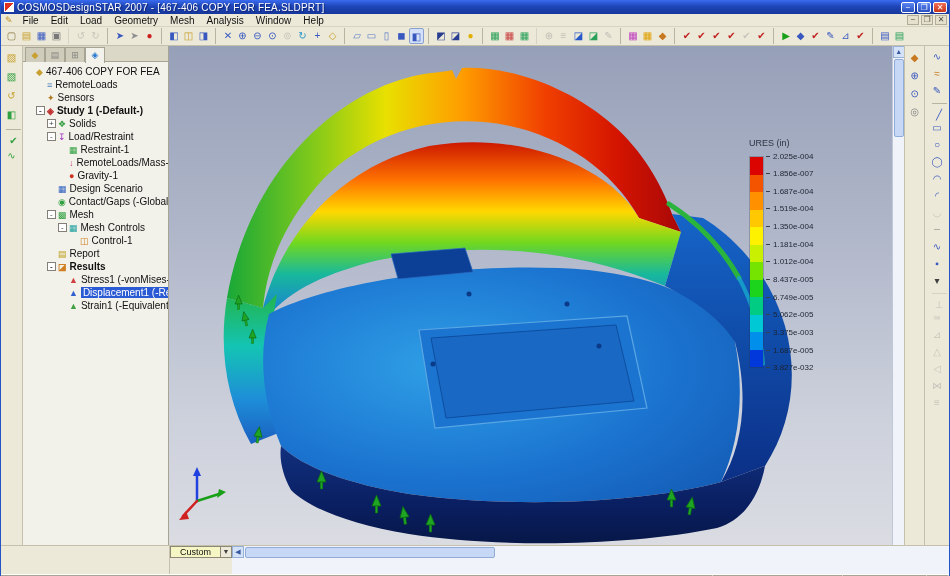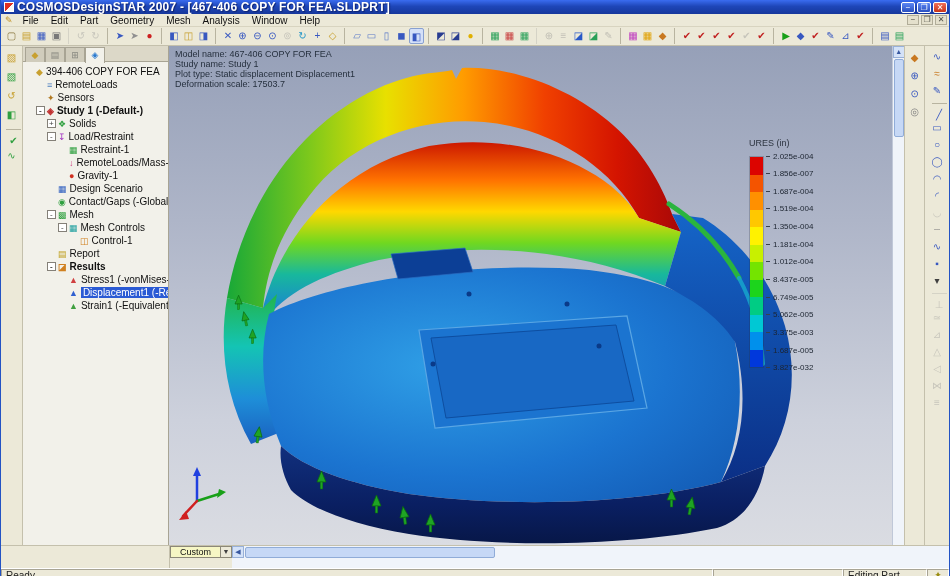--- a/index.html
+++ b/index.html
@@ -5,21 +5,21 @@
   * { box-sizing: border-box; margin: 0; padding: 0; }
   html,body { width:950px; height:576px; overflow:hidden; }
   body { font-family:"Liberation Sans",sans-serif; background:#ece9d8; position:relative; }
   #app { width:950px; height:576px; position:relative; border-left:1px solid #2353c4; border-right:1px solid #2353c4; }
 
   
   #titlebar { height:14px; background:linear-gradient(180deg,#3a6cf0 0%,#1e46b8 45%,#16379c 100%);
     display:flex; align-items:center; padding:0 2px; color:#fff; }
   #titlebar .appicon { width:10px; height:10px; margin:0 3px 0 1px;
     background:linear-gradient(135deg,#e03020 0 55%,#f8f8f8 55%); border:1px solid #fff; flex:none; }
-  #titlebar .title { font-size:12px; font-weight:bold; letter-spacing:.2px; white-space:nowrap; overflow:hidden; flex:1;
+  #titlebar .title { font-size:10px; font-weight:normal; letter-spacing:.2px; white-space:nowrap; overflow:hidden; flex:1;
     text-shadow:1px 1px 1px #10246e; }
   .winbtn { width:14px; height:11px; margin-left:2px; border:1px solid #fff; border-radius:2px;
     font-size:8px; line-height:9px; text-align:center; color:#fff; flex:none;
     background:linear-gradient(180deg,#5c86f4,#2a50c0); }
   .winbtn.close { background:linear-gradient(180deg,#f07058,#c83418); }
 
   
   #menubar { height:13px; background:#ece9d8; display:flex; align-items:center; font-size:10px;
     border-bottom:1px solid #d8d4c0; padding-left:2px; }
   #menubar .docicon { font-size:9px; color:#c09020; margin:0 4px 0 2px; }
@@ -77,21 +77,21 @@
   #vthumb { width:10px; height:78px; margin-top:1px; background:#c6d8f6; border:1px solid #90acd8; border-radius:2px; }
   #rightstrip { width:20px; background:#ece9d8; border-left:1px solid #c4c0ac; padding-top:4px;
     display:flex; flex-direction:column; align-items:center; }
   #rightstrip .tbico { margin-bottom:2px; }
   #righttools { width:25px; background:#ece9d8; border-left:1px solid #c4c0ac; padding-top:3px;
     display:flex; flex-direction:column; align-items:center; }
   #righttools .tbico { margin-bottom:1px; }
   #righttools .tbico.sep { border-left:none; border-top:1px solid #b8b4a0; margin-top:3px; padding:3px 0 0 0; width:15px; }
 
   
-  #bottomrow { height:23px; display:flex; background:#ece9d8; border-top:1px solid #c4c0ac; }
+  #bottomrow { height:29px; display:flex; background:#ece9d8; border-top:1px solid #c4c0ac; }
   #bottomrow .treegap { width:169px; border-right:1px solid #c4c0ac; }
   #combo { width:62px; height:12px; margin-top:0px; background:#f6f6c4; border:1px solid #8c8878;
     display:flex; align-items:center; }
   #combo .cval { flex:1; font-size:9px; text-align:center; color:#101010; }
   #combo .cbtn { width:11px; height:10px; background:#ece9d8; border-left:1px solid #8c8878;
     font-size:7px; line-height:9px; text-align:center; color:#404040; }
   #hscroll { flex:1; display:flex; background:#f0f4fa; }
   #hthumb { width:250px; height:11px; margin:1px 0 0 1px; background:#c6d8f6; border:1px solid #90acd8; border-radius:2px; }
   #statusbar { height:13px; background:#ece9d8; border-top:1px solid #fff; display:flex; font-size:10px; color:#202020; }
   .sseg { border:1px solid; border-color:#a8a494 #ffffff #ffffff #a8a494; height:12px; line-height:11px; padding:0 4px; }
@@ -109,21 +109,21 @@
   <div id="titlebar">
     <div class="appicon"></div>
     <div class="title">COSMOSDesignSTAR 2007 - [467-406 COPY FOR FEA.SLDPRT]</div>
     <div class="winbtn">−</div>
     <div class="winbtn">❐</div>
     <div class="winbtn close">✕</div>
   </div>
 
   <div id="menubar">
     <span class="docicon">✎</span>
-    <span><span class="mitem">File</span><span class="mitem">Edit</span><span class="mitem">Part</span><span class="mitem">Geometry</span><span class="mitem">Mesh</span><span class="mitem">Analysis</span><span class="mitem">Window</span><span class="mitem">Help</span></span>
+    <span><span class="mitem">File</span><span class="mitem">Edit</span><span class="mitem">Load</span><span class="mitem">Geometry</span><span class="mitem">Mesh</span><span class="mitem">Analysis</span><span class="mitem">Window</span><span class="mitem">Help</span></span>
     <span class="spacer"></span>
     <span class="childbtn">−</span>
     <span class="childbtn">❐</span>
     <span class="childbtn">✕</span>
   </div>
 
   <div id="toolbar">
       <span class="tbico" style="color: rgb(138, 120, 64);">▢</span>
       <span class="tbico" style="color: rgb(200, 160, 48);">▤</span>
       <span class="tbico" style="color: rgb(56, 88, 192);">▦</span>
@@ -194,21 +194,21 @@
       <div id="treetabs">
           <span class="ttab" style="color: rgb(200, 160, 48);">◆</span>
           <span class="ttab" style="color: rgb(136, 136, 128);">▤</span>
           <span class="ttab" style="color: rgb(136, 136, 128);">⊞</span>
           <span class="ttab active" style="color: rgb(42, 122, 208);">◈</span>
         </div>
       <div id="treelist">
           <div class="trow" style="padding-left: 2px;">
             <span class="noexp"></span>
             <span class="ticon" style="color: rgb(200, 160, 48);">◆</span>
-            <span class="tlabel">394-406 COPY FOR FEA</span>
+            <span class="tlabel">467-406 COPY FOR FEA</span>
           </div>
           <div class="trow" style="padding-left: 13px;">
             <span class="noexp"></span>
             <span class="ticon" style="color: rgb(80, 128, 192);">≡</span>
             <span class="tlabel">RemoteLoads</span>
           </div>
           <div class="trow" style="padding-left: 13px;">
             <span class="noexp"></span>
             <span class="ticon" style="color: rgb(176, 120, 32);">✦</span>
             <span class="tlabel">Sensors</span>
@@ -290,26 +290,20 @@
           </div>
           <div class="trow" style="padding-left: 35px;">
             <span class="noexp"></span>
             <span class="ticon" style="color: rgb(64, 160, 64);">▲</span>
             <span class="tlabel">Strain1 (-Equivalent-)</span>
           </div>
         </div>
     </div>
 
     <div id="viewport">
-      <div id="vpinfo">
-          <div>Model name: 467-406 COPY FOR FEA</div>
-          <div>Study name: Study 1</div>
-          <div>Plot type: Static displacement Displacement1</div>
-          <div>Deformation scale: 17503.7</div>
-        </div>
 
       <svg width="725" height="499" viewBox="0 0 725 499" style="position:absolute;inset:0;">
         <defs>
           <linearGradient id="wingGrad" x1="0" y1="0" x2="1" y2="0">
             <stop offset="0" stop-color="#18a838"></stop>
               <stop offset="0.18" stop-color="#7cc81c"></stop>
             <stop offset="0.35" stop-color="#e8e000"></stop>
               <stop offset="0.52" stop-color="#ff9c00"></stop>
             <stop offset="0.70" stop-color="#f04000"></stop>
               <stop offset="0.86" stop-color="#d41400"></stop>

